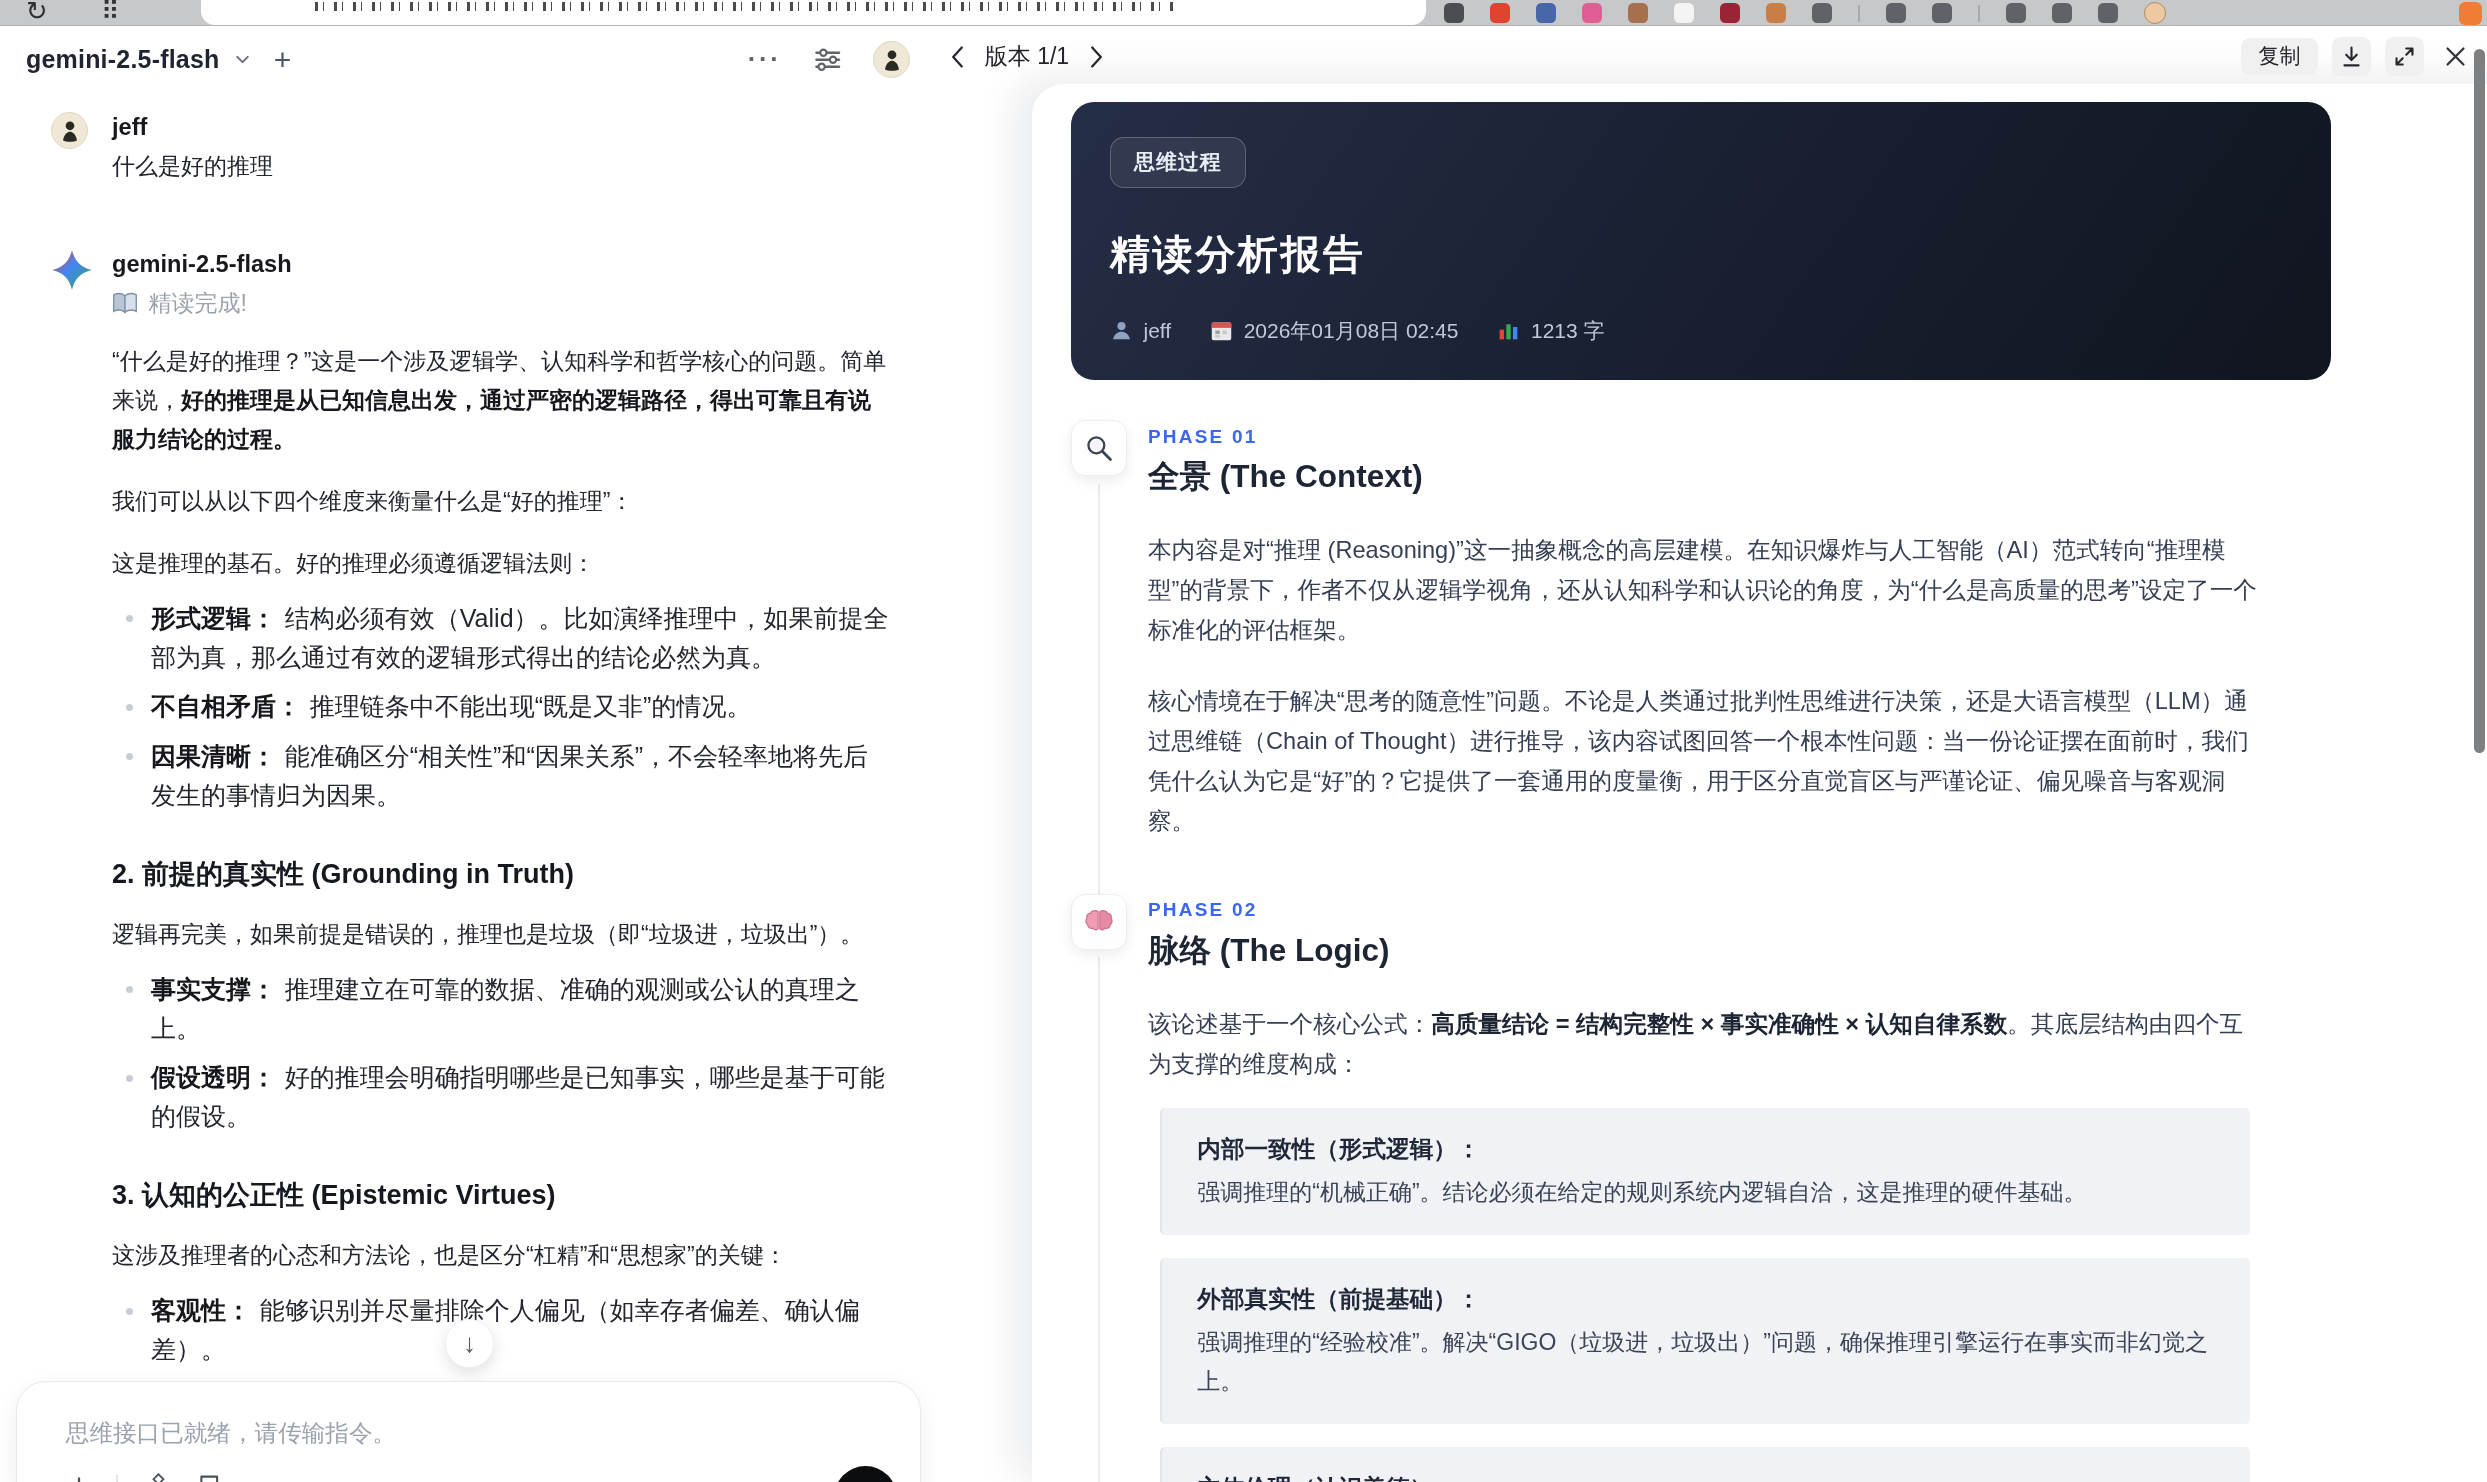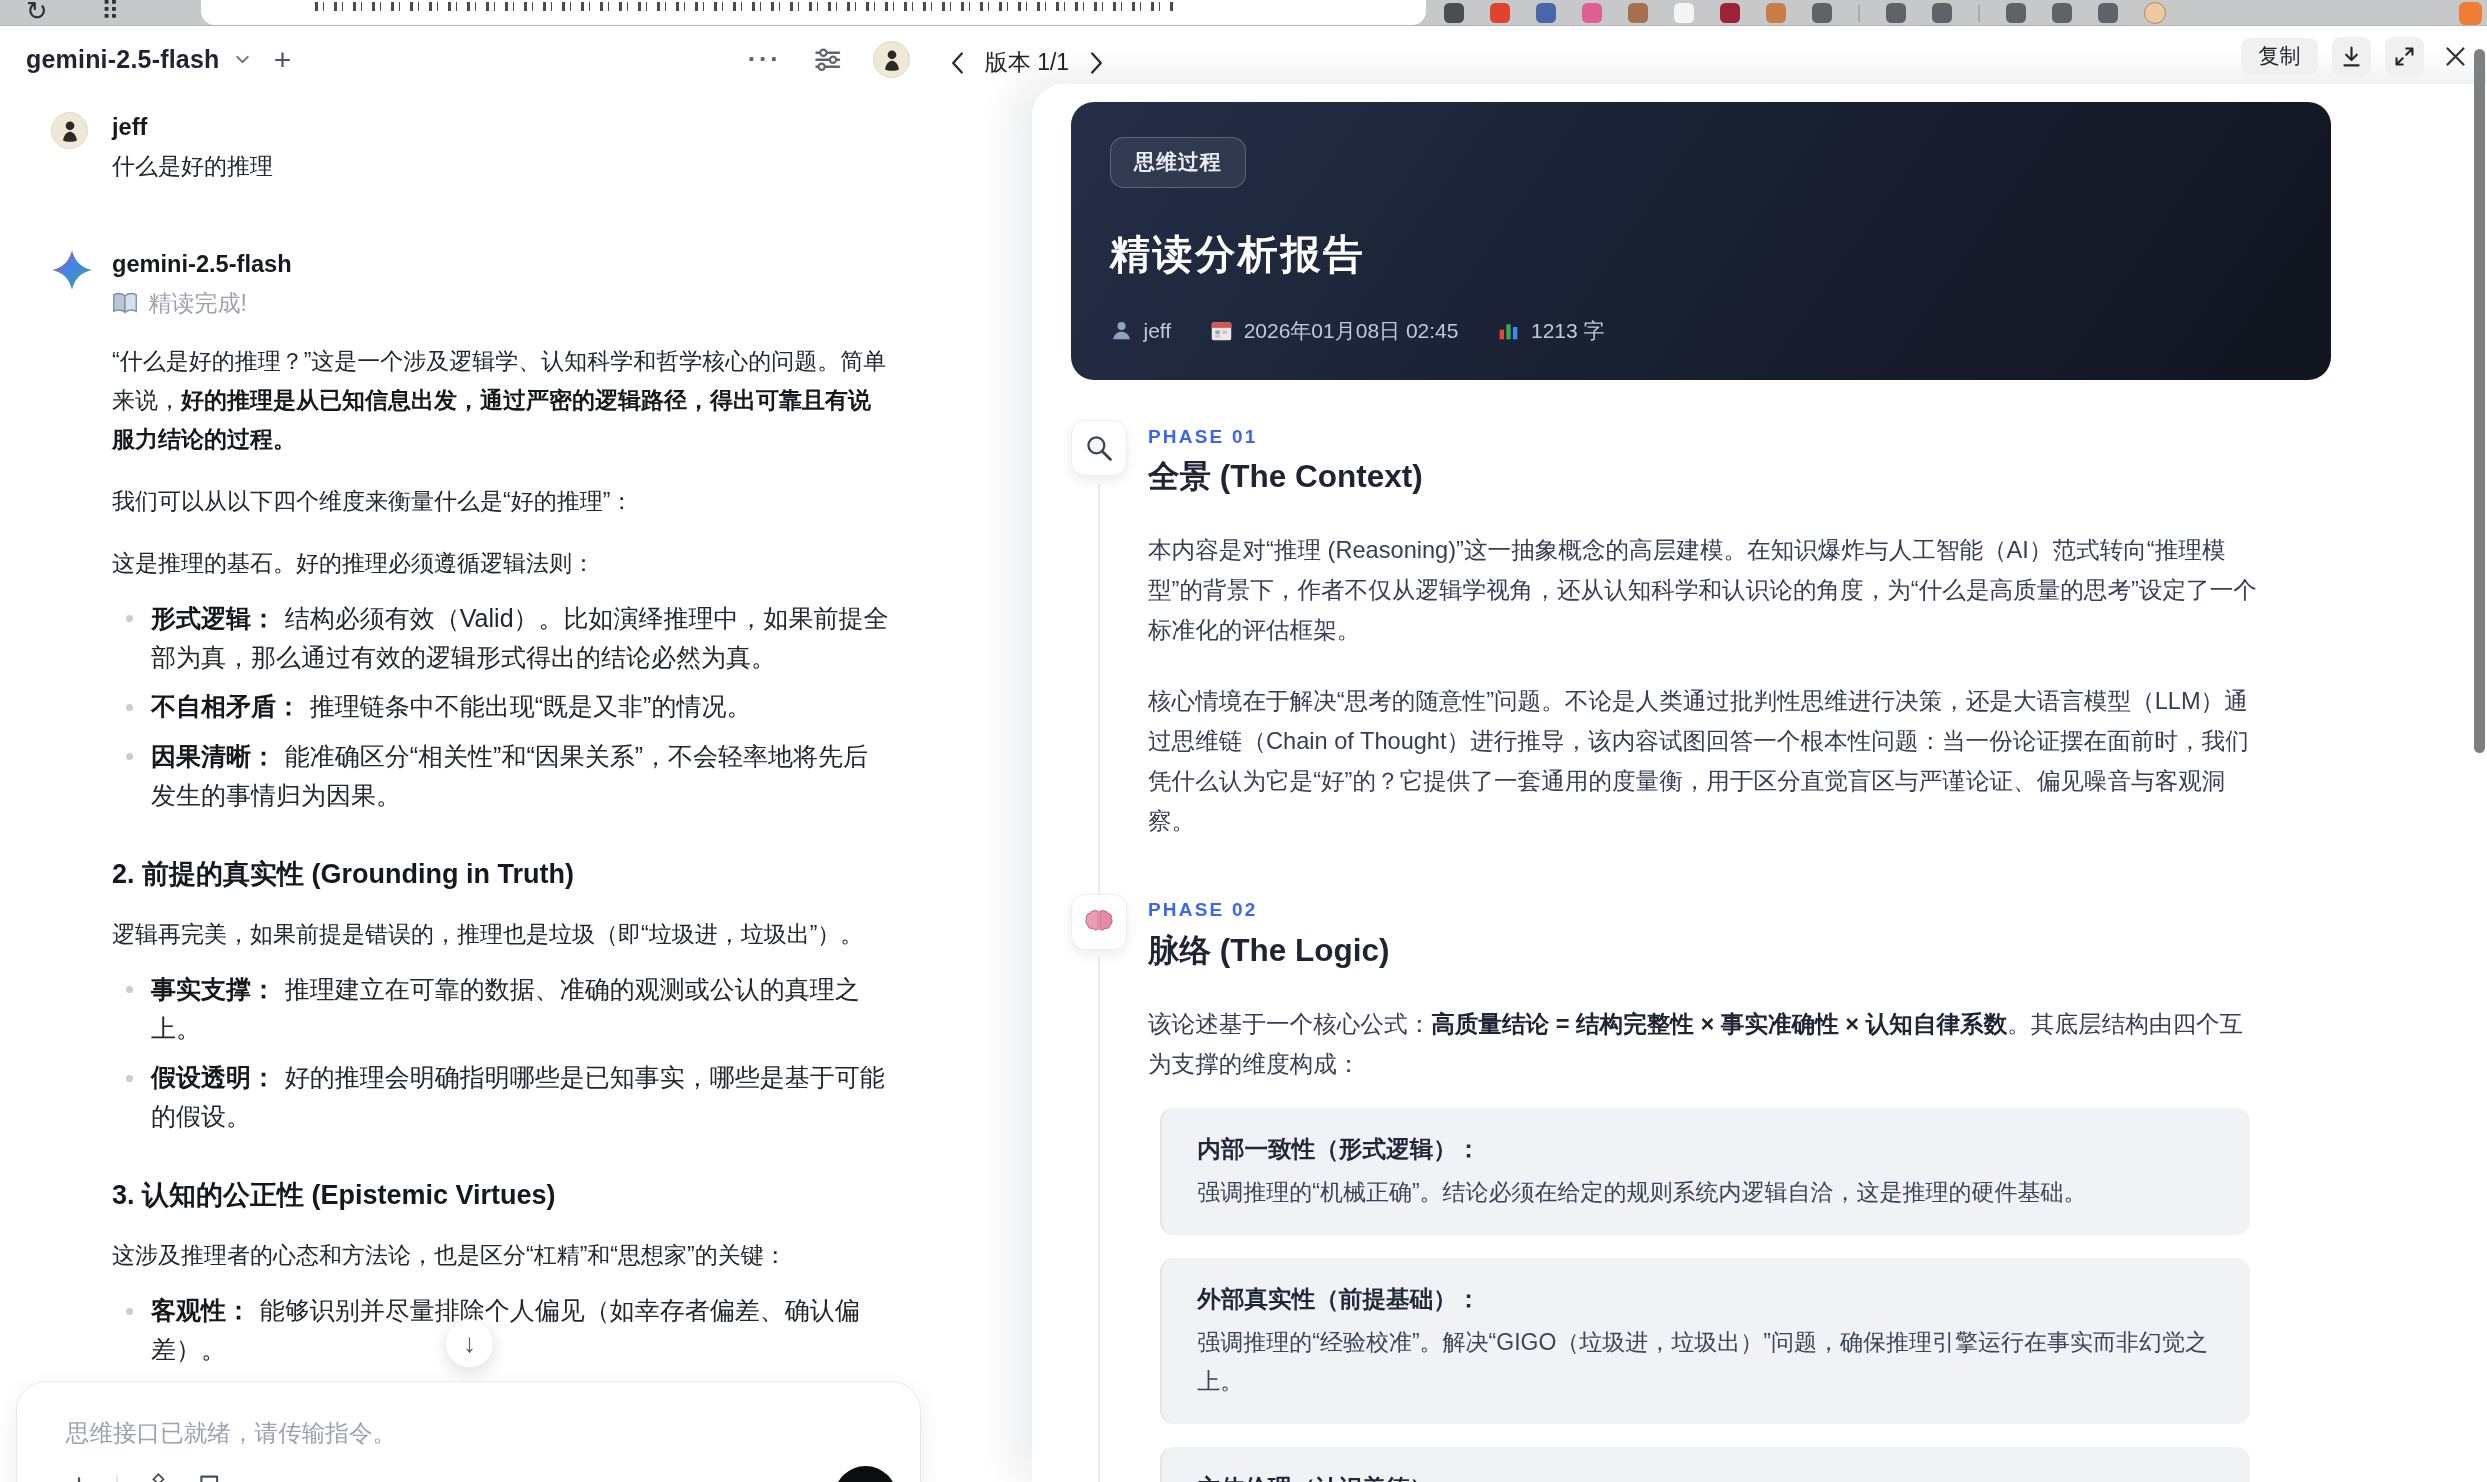--- a/index.html
+++ b/index.html
@@ -59,21 +59,21 @@
   .composer { position:absolute; left:15.8px; top:1355px; width:905px; height:131px; background:#fff;
     border:1.8px solid #e7e9eb; border-radius:30px; box-shadow:0 8.8px 26px rgba(0,0,0,.07); z-index:7; padding:35px 31.5px 0 49px; }
   .composer-placeholder { font-size:23.6px; color:#9aa2ad; }
   .composer-tools { position:absolute; left:49px; top:91px; display:flex; align-items:center; gap:24.5px; color:#4b5158; }
   .tool-sep { width:1.8px; height:26px; background:#e3e5e8; }
   .mic-btn { position:absolute; right:23px; top:84px; width:63px; height:63px; border-radius:50%; background:#0c0d0f;
     display:flex; align-items:center; justify-content:center; cursor:pointer; }
 
   
   .right-region { position:absolute; left:936px; top:0; width:1551px; height:1456px; }
-  .version-nav { position:absolute; left:12.3px; top:21px; display:flex; align-items:center; gap:17.5px; color:#22242a; }
+  .version-nav { position:absolute; left:12.3px; top:15px; display:flex; align-items:center; gap:17.5px; color:#22242a; }
   .version-label { font-size:23px; color:#22242a; }
   .nav-chev { cursor:pointer; display:flex; align-items:center; }
   .panel-actions { position:absolute; right:14px; top:10.5px; display:flex; align-items:center; gap:14px; z-index:9; }
   .copy-btn { height:37px; padding:0 17.5px; border-radius:8.8px; background:#f0f0f1; font-size:21px; color:#26282e;
     display:flex; align-items:center; cursor:pointer; }
   .icon-btn { width:39px; height:39px; border-radius:8.8px; background:#f0f0f1; display:flex; align-items:center; justify-content:center; cursor:pointer; }
   .close-btn { width:35px; height:35px; display:flex; align-items:center; justify-content:center; cursor:pointer; }
 
   .report-card { position:absolute; left:96px; top:58px; width:1559px; height:1398px; background:#fff;
     border-radius:31.5px 0 0 0; box-shadow:-15.8px -5.3px 40px rgba(15,23,42,.09); overflow:hidden; padding:17.5px 0 0 39px; }
@@ -92,21 +92,21 @@
   .phase-icon-card { position:absolute; left:-77px; top:-5.3px; width:56px; height:56px; border-radius:14px; background:#fff;
     border:0.9px solid #eceef2; box-shadow:0 4.4px 12.3px rgba(20,28,45,.08); display:flex; align-items:center; justify-content:center; z-index:2; }
   .phase::before { content:""; position:absolute; left:-50px; top:58px; bottom:-61px; width:1.8px; background:#e9ebef; }
   .phase:last-child::before { bottom:-525px; }
   .phase-label { font-size:19px; font-weight:800; letter-spacing:2.2px; color:#3d66f0; }
   .phase-title { margin-top:8.8px; font-size:31.5px; font-weight:800; color:#1d2433; }
   .phase-p { margin-top:31.5px; width:1111px; font-size:23.6px; line-height:40px; color:#353e53; }
   .phase-p b { color:#1d2433; }
 
   .logic-boxes { margin-top:24.5px; width:1090px; margin-left:12.3px; }
-  .logic-box { background:#f1f2f5; border-radius:14px; border-left:2.6px solid #e2e4ea; padding:26px 39px 23px 35px; }
+  .logic-box { background:#f1f2f5; border-radius:5px; border-left:2.6px solid #e2e4ea; padding:26px 39px 23px 35px; }
   .logic-box + .logic-box { margin-top:23px; }
   .logic-box-title { font-size:23.6px; font-weight:800; color:#1f2739; line-height:30px; }
   .logic-box-body { margin-top:8.8px; font-size:23px; line-height:39px; color:#3c4457; }
 
   .page-scrollbar { position:absolute; right:0; top:47px; width:15.8px; height:1409px; background:transparent; }
   .page-scrollbar-thumb { position:absolute; right:1.8px; top:1.8px; width:11.4px; height:704px; background:#7e7f81; border-radius:6.1px; }
 
   svg { display:block; }
 </style>
 </head>

